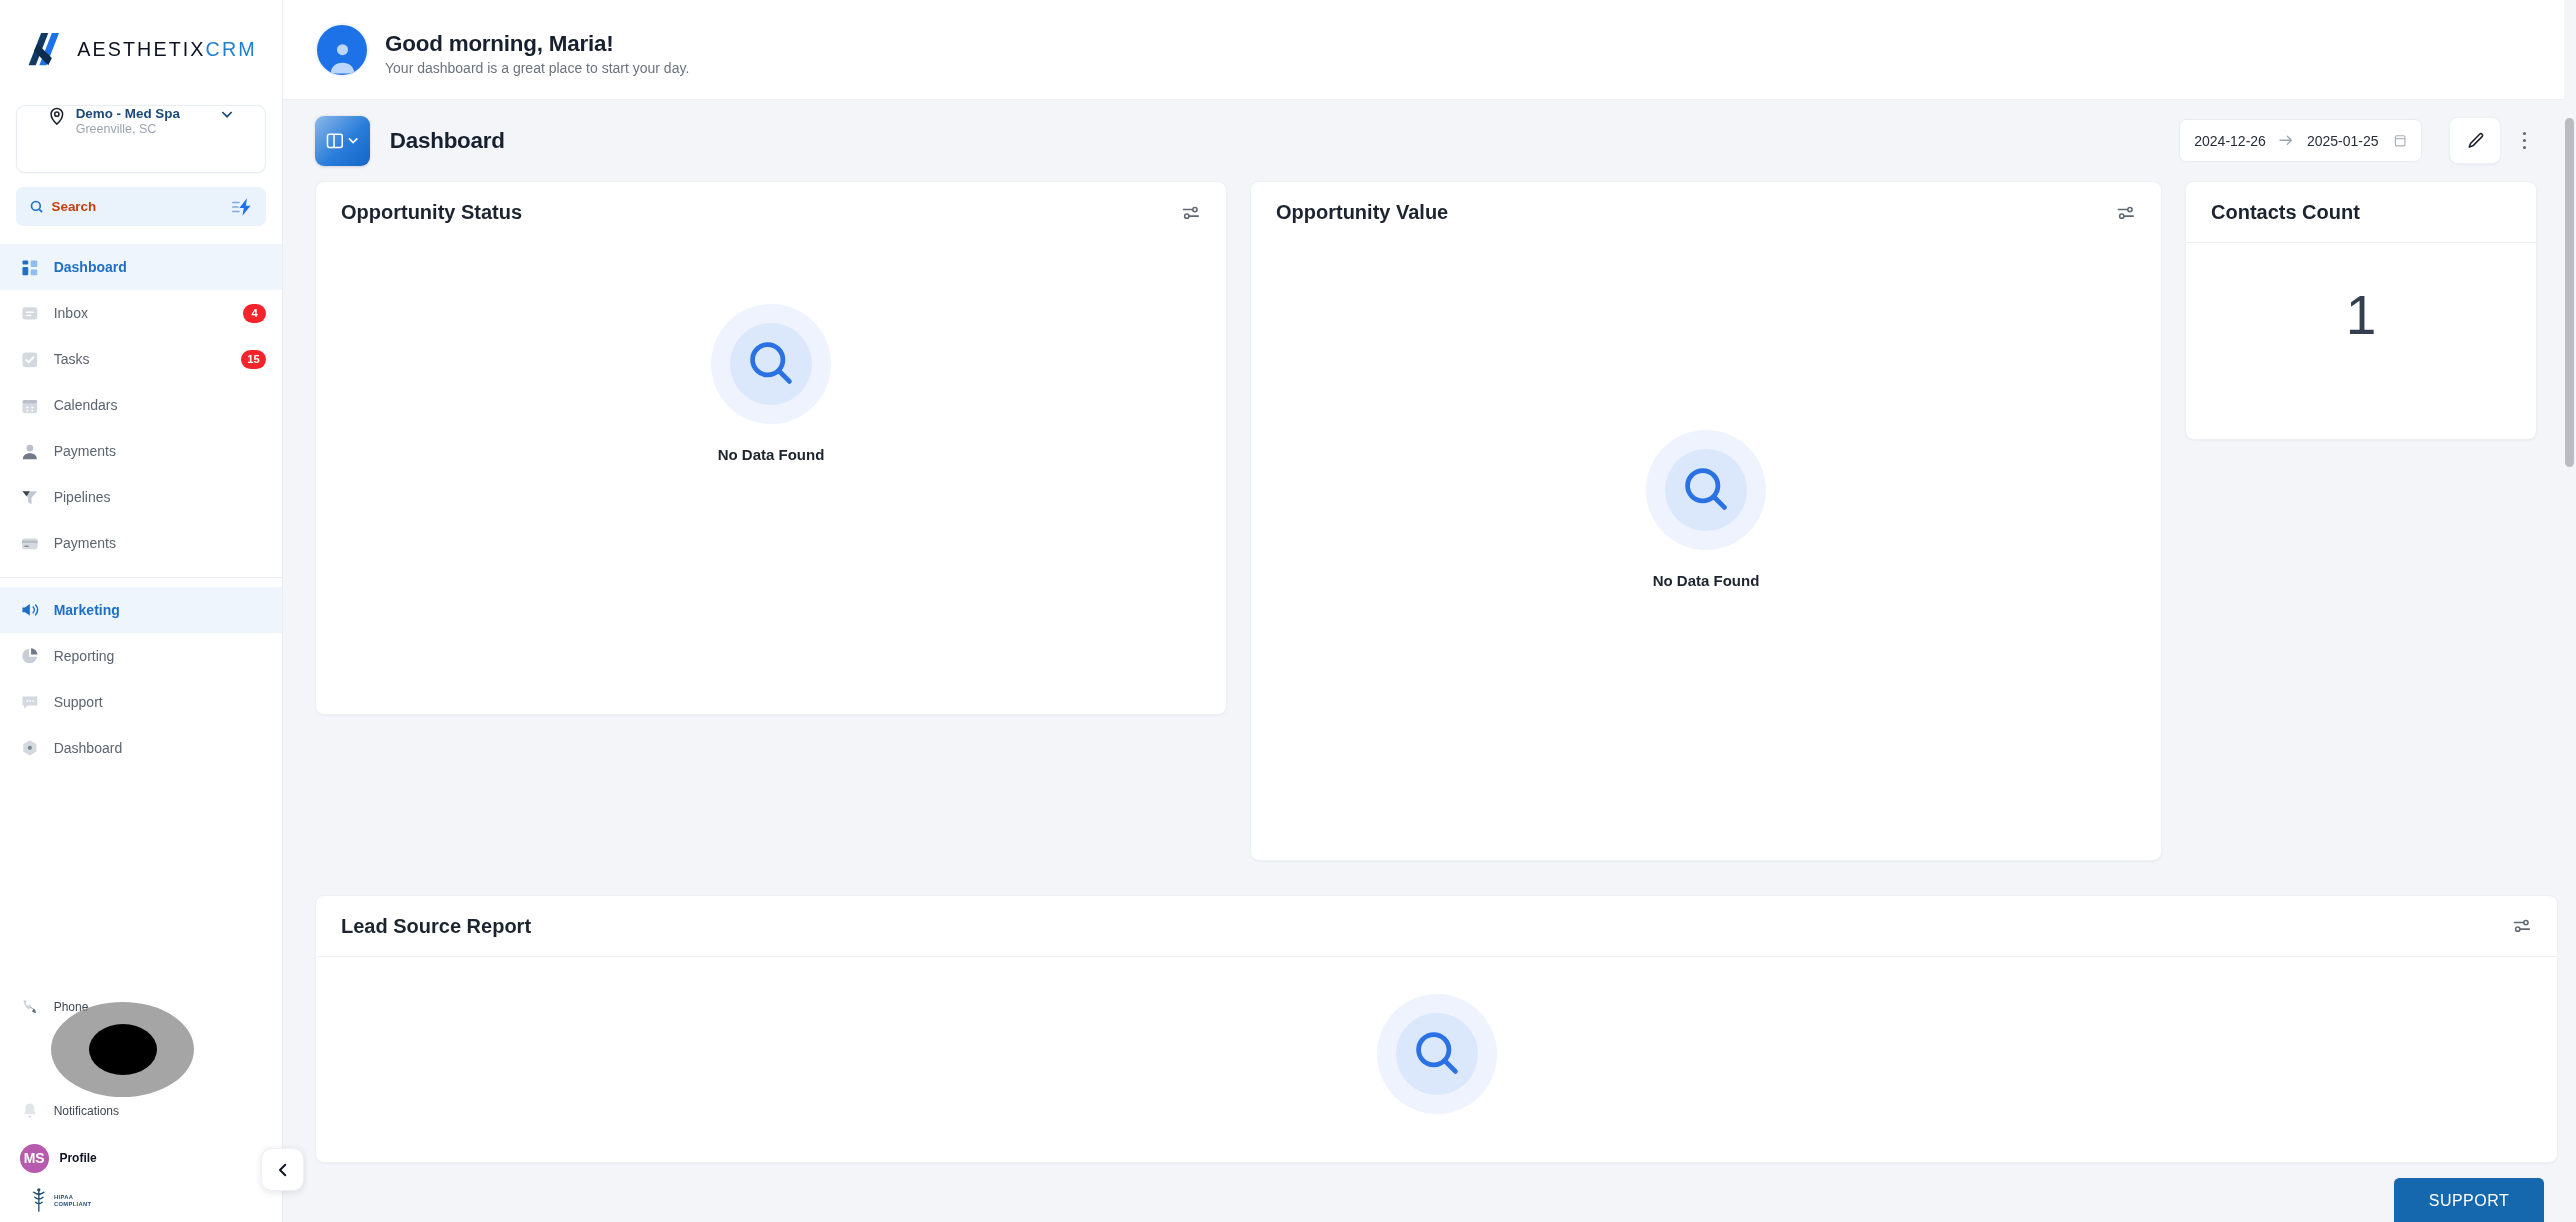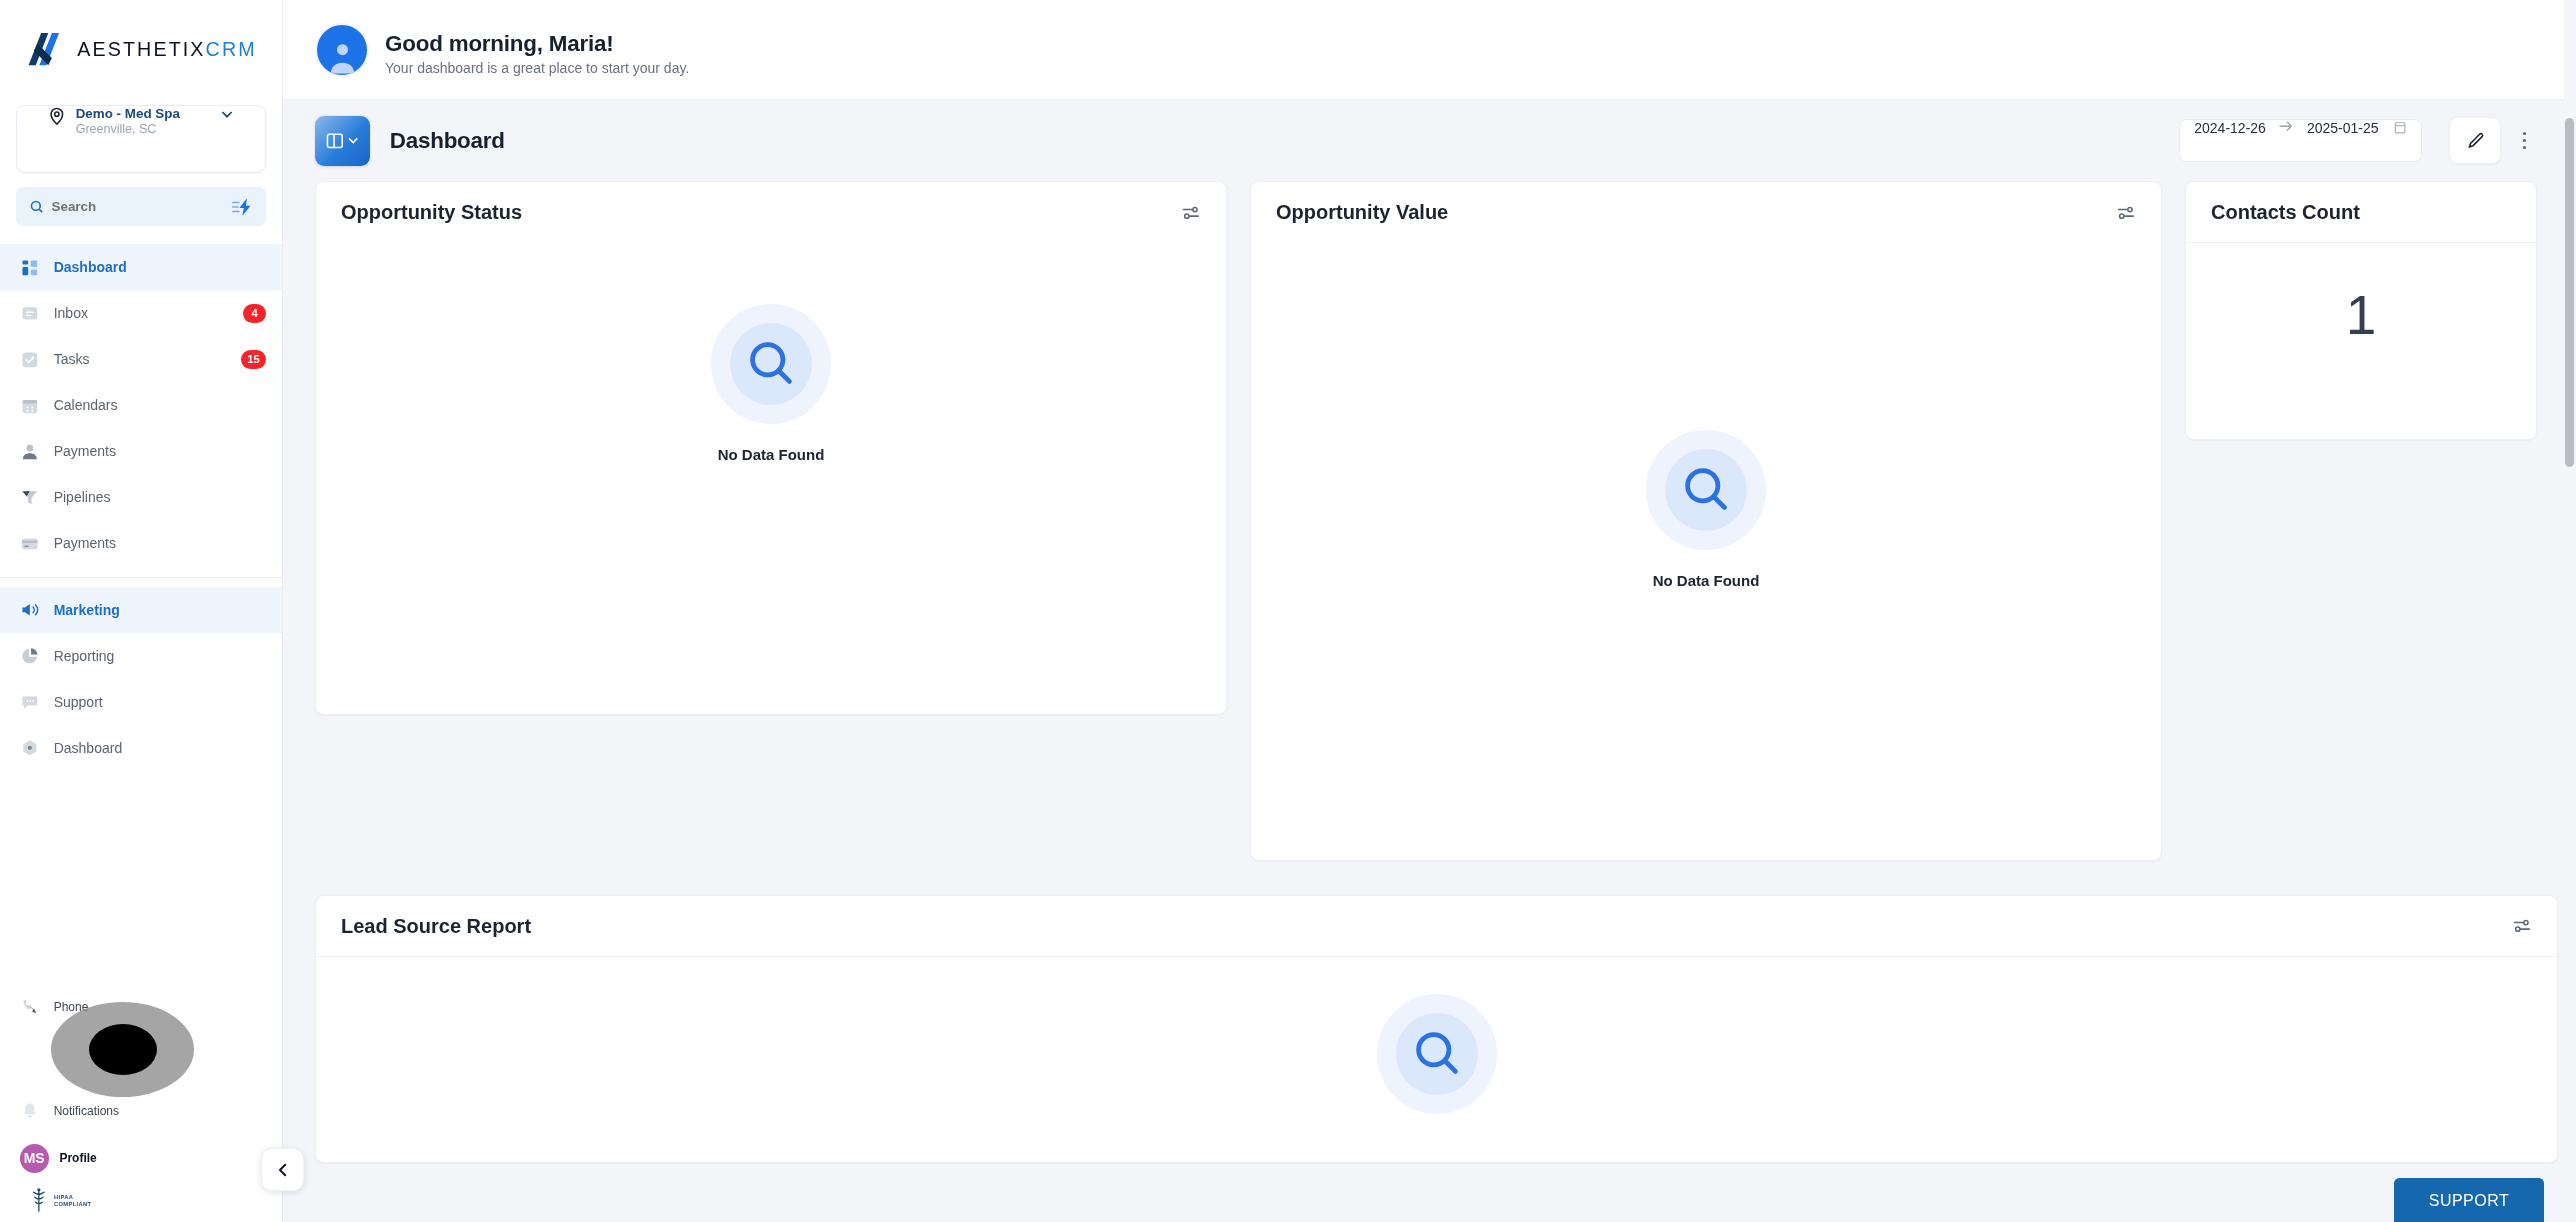--- a/index.html
+++ b/index.html
@@ -50,21 +50,21 @@
 
   .search-box {
     margin: 14.3px 16px 0 16px;
     height: 39px;
     border-radius: 7.2px;
     background: #eaf2fb;
     display: flex; align-items: center;
     padding: 0 12.5px;
   }
   .search-ic { width: 15px; height: 15px; color: #1f6fc4; flex: 0 0 15px; }
-  .search-ph { font-size: 13.4px; color: #737373; font-weight: 600; margin-left: 8px; flex: 1 1 auto; }
+  .search-ph { font-size: 13.4px; color: #c2410c; font-weight: 600; margin-left: 8px; flex: 1 1 auto; }
   .bolt-ic { width: 23px; height: 18px; flex: 0 0 23px; }
 
   .nav { margin-top: 18px; }
   .nav-item {
     height: 46px;
     display: flex; align-items: center;
     padding: 0 16px 0 19.7px;
     position: relative;
     cursor: pointer;
   }
@@ -149,21 +149,21 @@
     box-shadow: 0 0.9px 2.7px rgba(16,24,40,.16);
   }
   .layout-btn svg.panel { width: 19.7px; height: 19.7px; color:#fff; }
   .layout-btn svg.chev { width: 14.3px; height: 14.3px; color:#fff; }
   .page-title { font-size: 22.4px; font-weight: 700; color: #16202e; margin-left: 19.7px; letter-spacing: -0.2px; }
   .tb-spacer { flex: 1 1 auto; }
 
   .daterange {
     height: 43px; background: #fff;
     border: 0.9px solid #e7ebf1; border-radius: 7.2px;
-    display: flex; align-items: flex-start;
+    display: flex; align-items: center;
     padding: 0 14.3px; gap: 12.5px;
     cursor: pointer;
   }
   .dr-date { font-size: 14px; color: #252d3a; }
   .dr-arrow { width: 16px; height: 12.5px; color: #9aa3ae; }
   .dr-cal { width: 14.3px; height: 15px; color: #a6aeb9; margin-left: 1.8px; }
 
   .edit-btn {
     width: 52px; height: 47px; border-radius: 9px;
     background: #fff; border: 0.9px solid #eef1f5;

